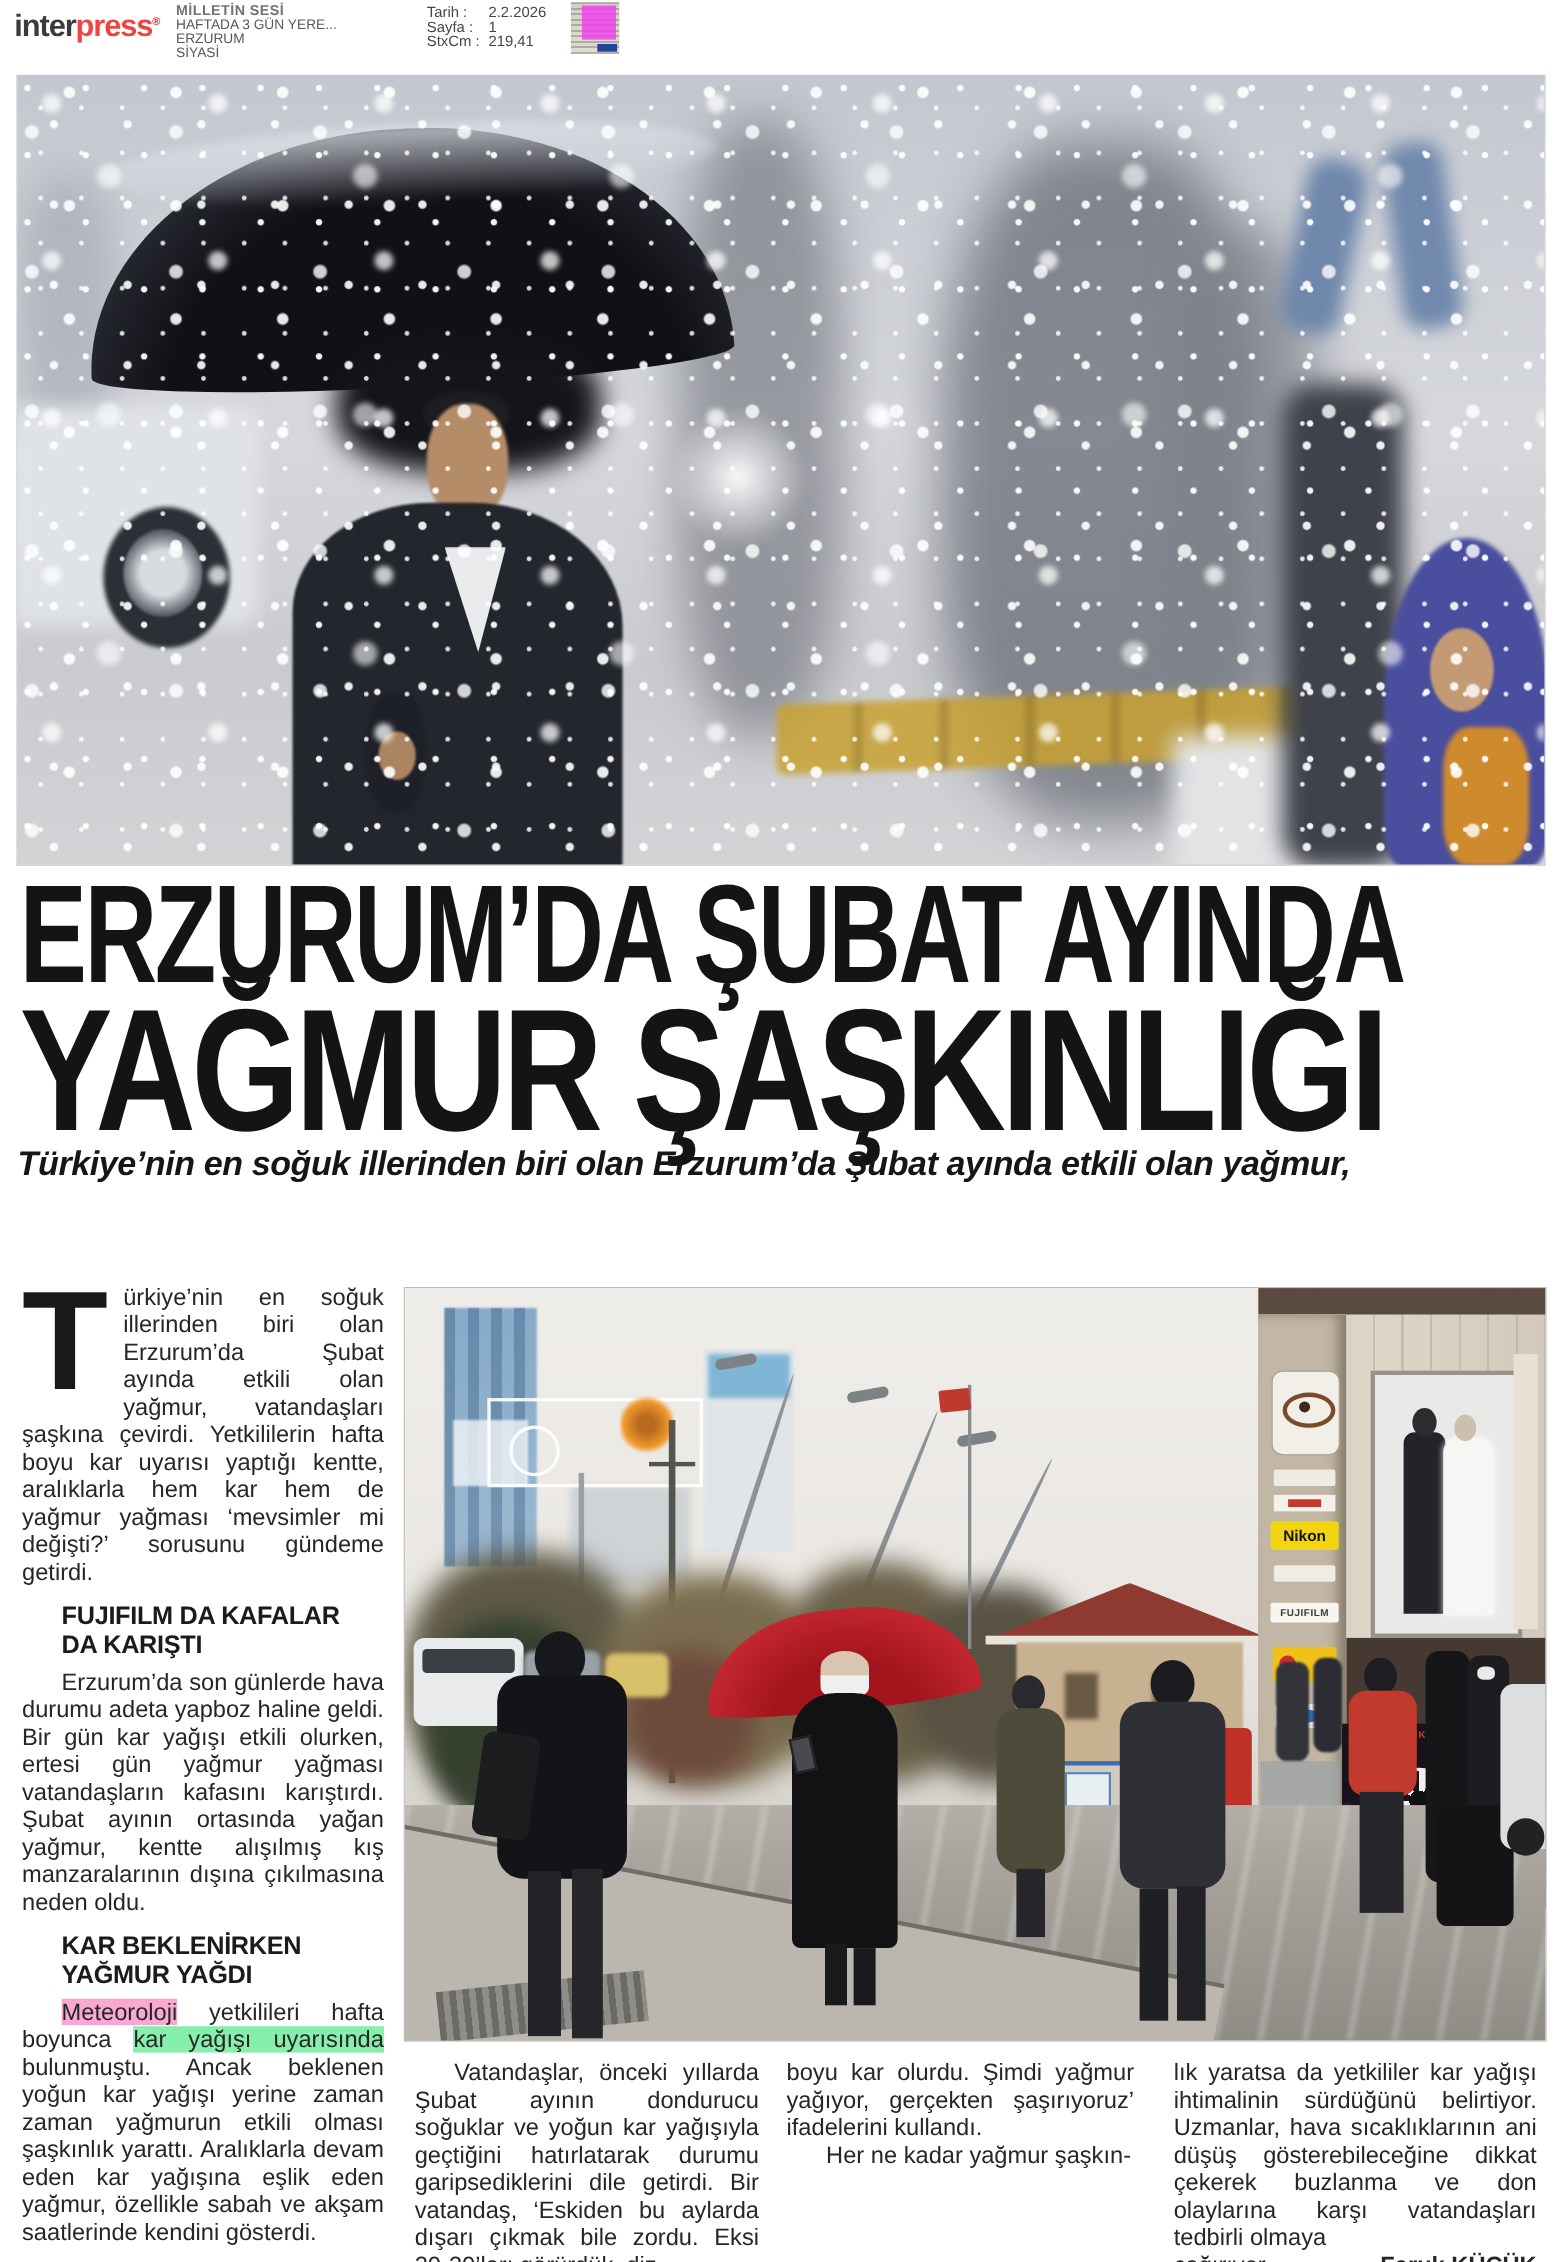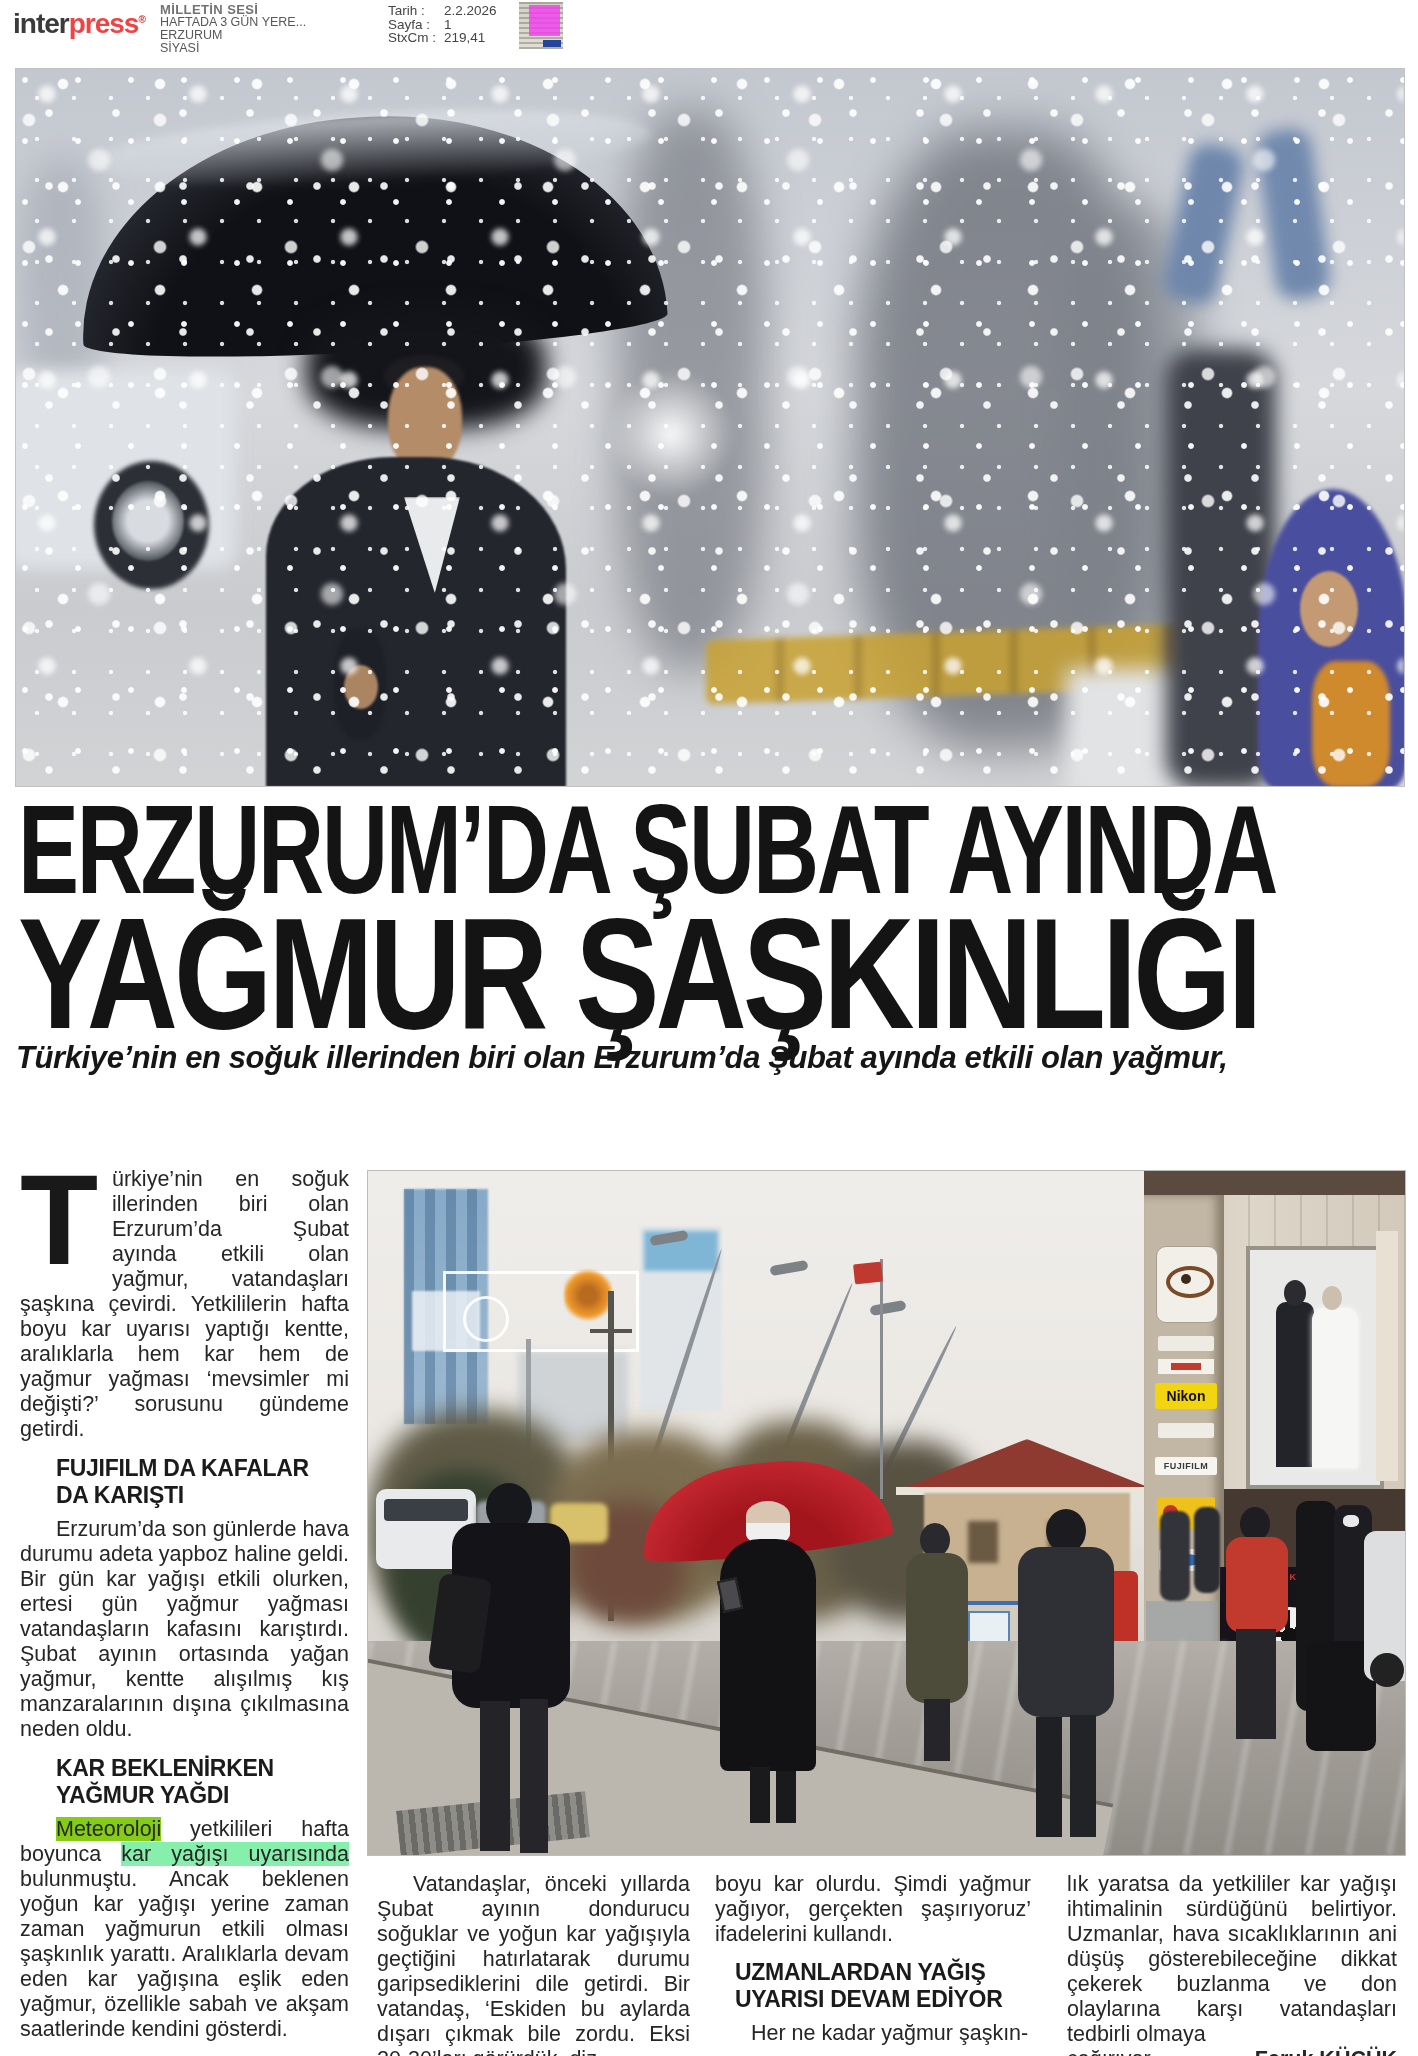--- a/index.html
+++ b/index.html
@@ -43,21 +43,21 @@
   .col{font-size:21.5px;line-height:25px;text-align:justify;color:#262626;}
   .col p{margin:0;}
   .ind{text-indent:36px;}
   .sh{font-size:23px;line-height:27px;font-weight:bold;color:#1b1b1b;padding-left:36px;margin:13px 0 8px;letter-spacing:-.3px;}
   .sh div{white-space:nowrap;}
   .dropcap{float:left;font-size:128px;line-height:98px;height:98px;width:84px;font-weight:bold;color:#191919;margin:4px 8px 0 0;}
   .c1{left:20px;top:1167px;width:329px;}
   .c2{left:377px;top:1872px;width:313px;}
   .c3{left:715px;top:1872px;width:316px;}
   .c4{left:1067px;top:1872px;width:330px;}
-  .hl-green{background:#84cc16;}
+  .hl-green{background:#f9a8d4;}
   .hl-cyan{background:#86efac;}
   .sig{display:flex;justify-content:space-between;}
   .sig .auth{font-weight:bold;white-space:nowrap;}
   
   .photo2{left:367px;top:1170px;width:1037px;height:684px;overflow:hidden;border:1px solid #bdbdbd;
     background:linear-gradient(180deg,#efedea 0%,#eae7e2 45%,#e0ddd7 60%,#d8d5cf 68%);}
   .blb{border-radius:45%;filter:blur(12px);}
   .sign{font-weight:bold;text-align:center;overflow:hidden;}
 </style>
 </head>
@@ -247,24 +247,20 @@
   <div class="ab" style="left:996px;top:360px;width:60px;height:150px;background:#dcdedf;border-radius:12px 0 0 12px;"></div>
   <div class="ab" style="left:1002px;top:482px;width:34px;height:34px;border-radius:50%;background:#222;"></div>
 </div>
 
 <div class="ab col c2">
   <p class="ind">Vatandaşlar, önceki yıllarda Şubat ayının dondurucu soğuklar ve yoğun kar yağışıyla geçtiğini hatırlatarak durumu garipsediklerini dile getirdi. Bir vatandaş, ‘Eskiden bu aylarda dışarı çıkmak bile zordu. Eksi 20-30’ları görürdük, diz</p>
 </div>
 
 <div class="ab col c3">
   <p>boyu kar olurdu. Şimdi yağmur yağıyor, gerçekten şaşırıyoruz’ ifadelerini kullandı.</p>
-  <div class="sh" style="padding-left:20px;margin-top:12px;">
-    <div>UZMANLARDAN YAĞIŞ</div>
-    <div>UYARISI DEVAM EDİYOR</div>
-  </div>
   <p class="ind">Her ne kadar yağmur şaşkın-</p>
 </div>
 
 <div class="ab col c4">
   <p>lık yaratsa da yetkililer kar yağışı ihtimalinin sürdüğünü belirtiyor. Uzmanlar, hava sıcaklıklarının ani düşüş gösterebileceğine dikkat çekerek buzlanma ve don olaylarına karşı vatandaşları tedbirli olmaya</p>
   <div class="sig">
     <span>çağırıyor.</span>
     <span class="auth">Faruk KÜÇÜK</span>
   </div>
 </div>

